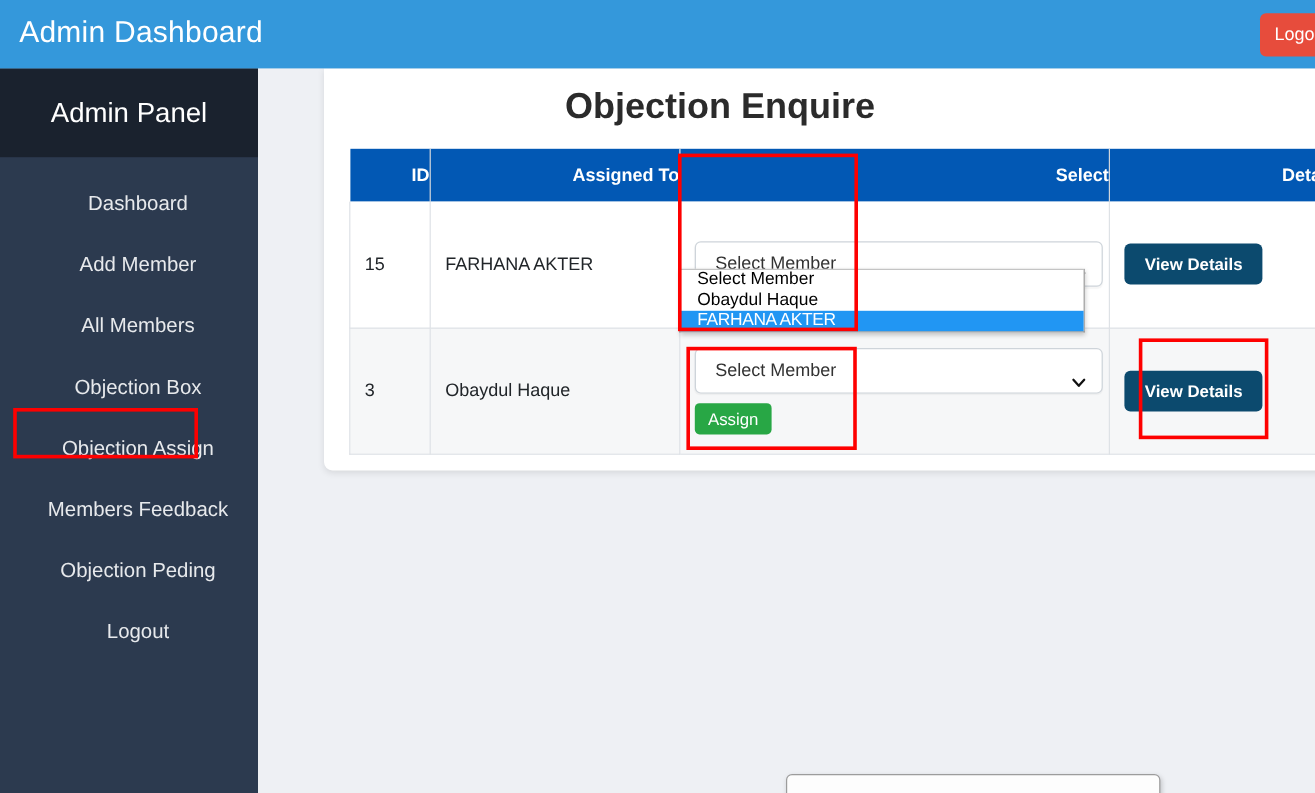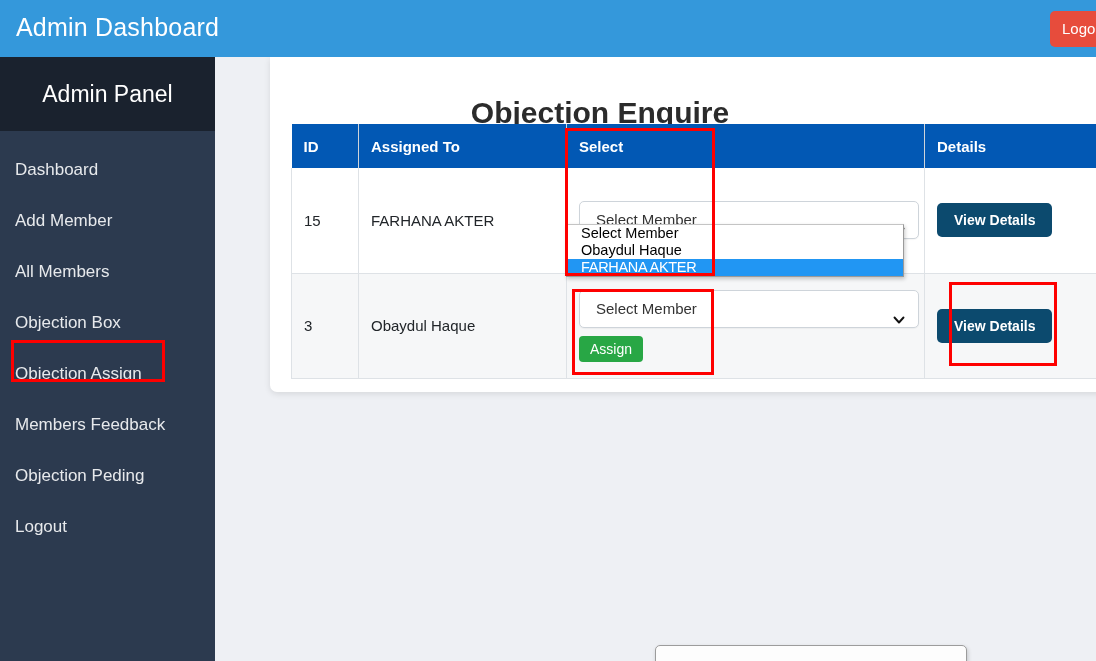--- a/index.html
+++ b/index.html
@@ -75,20 +75,21 @@
   .nav-item {
     display: block;
     height: 51px;
     line-height: 51px;
     padding-left: 15px;
     color: #e7e9ec;
     font-size: 17px;
     text-decoration: none;
     cursor: pointer;
     position: relative;
+    text-align: center;
   }
   #nav-list { padding-top: 13px; }
 
   
   #content {
     position: absolute;
     top: 57px;
     left: 250px;
     width: 846px;
     height: 604px;
@@ -105,41 +106,40 @@
     border-radius: 0 0 7px 7px;
     box-shadow: 0 2px 6px rgba(0,0,0,0.10);
   }
   #page-title {
     text-align: center;
     padding-top: 15px;
     font-size: 30px;
     font-weight: bold;
     color: #2b2b2b;
     width: 660px;
-    margin-top: 24px;
   }
 
   
   #table-wrap {
     position: absolute;
     top: 67px;
     left: 21px;
     width: 826px;
   }
   table.data-table {
     border-collapse: collapse;
     width: 826px;
     table-layout: fixed;
   }
   table.data-table thead th {
     background: #0258b4;
     color: #ffffff;
     font-size: 15px;
     font-weight: bold;
-    text-align: left;
+    text-align: right;
     padding: 11px 0 11px 12px;
     border-right: 1px solid #cfd4da;
     height: 44px;
     vertical-align: middle;
   }
   table.data-table thead th:last-child { border-right: none; }
   table.data-table tbody td {
     border: 1px solid #dee2e6;
     border-top: none;
     font-size: 15px;

